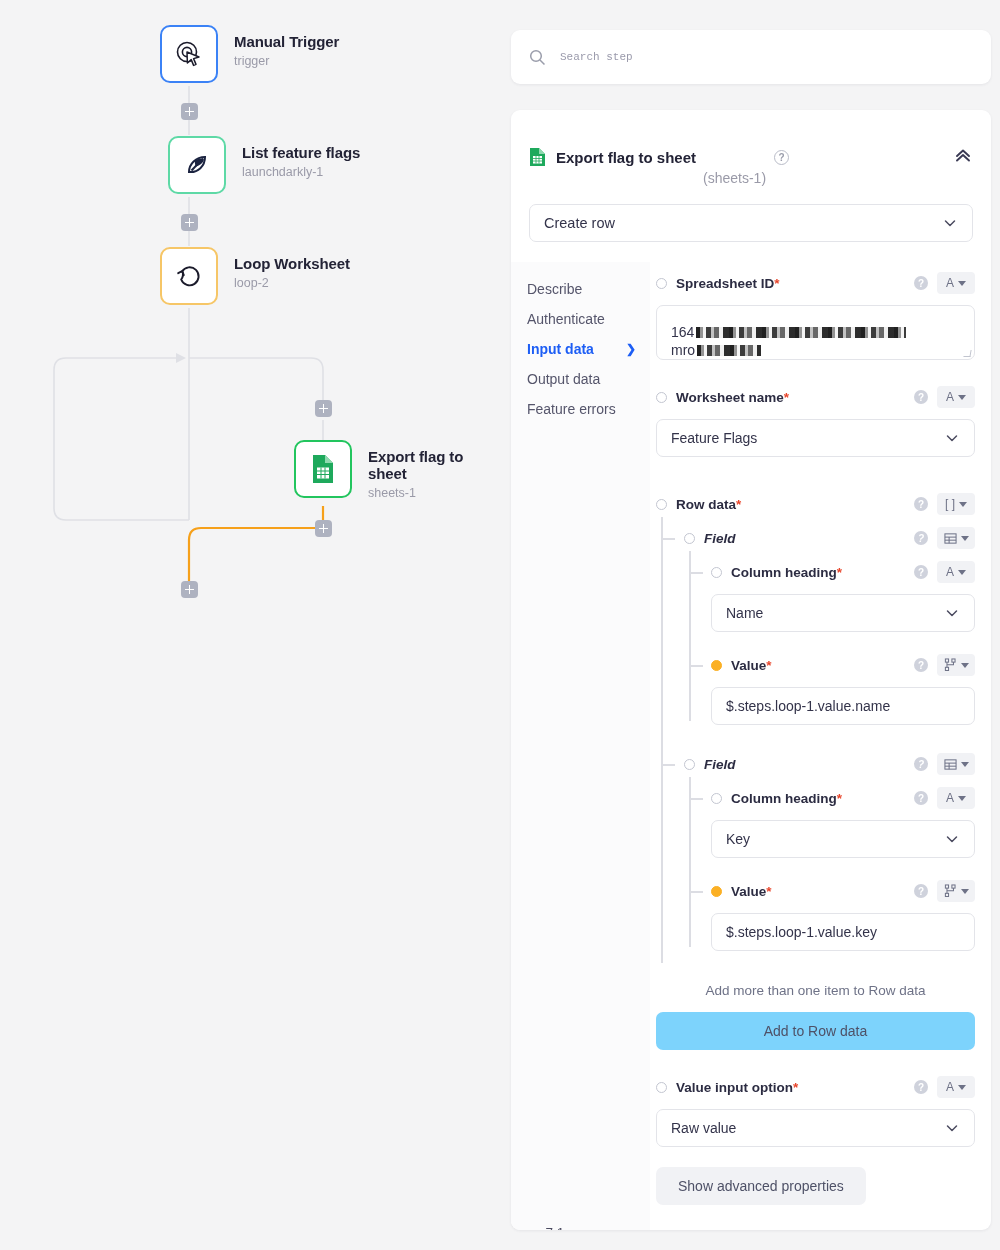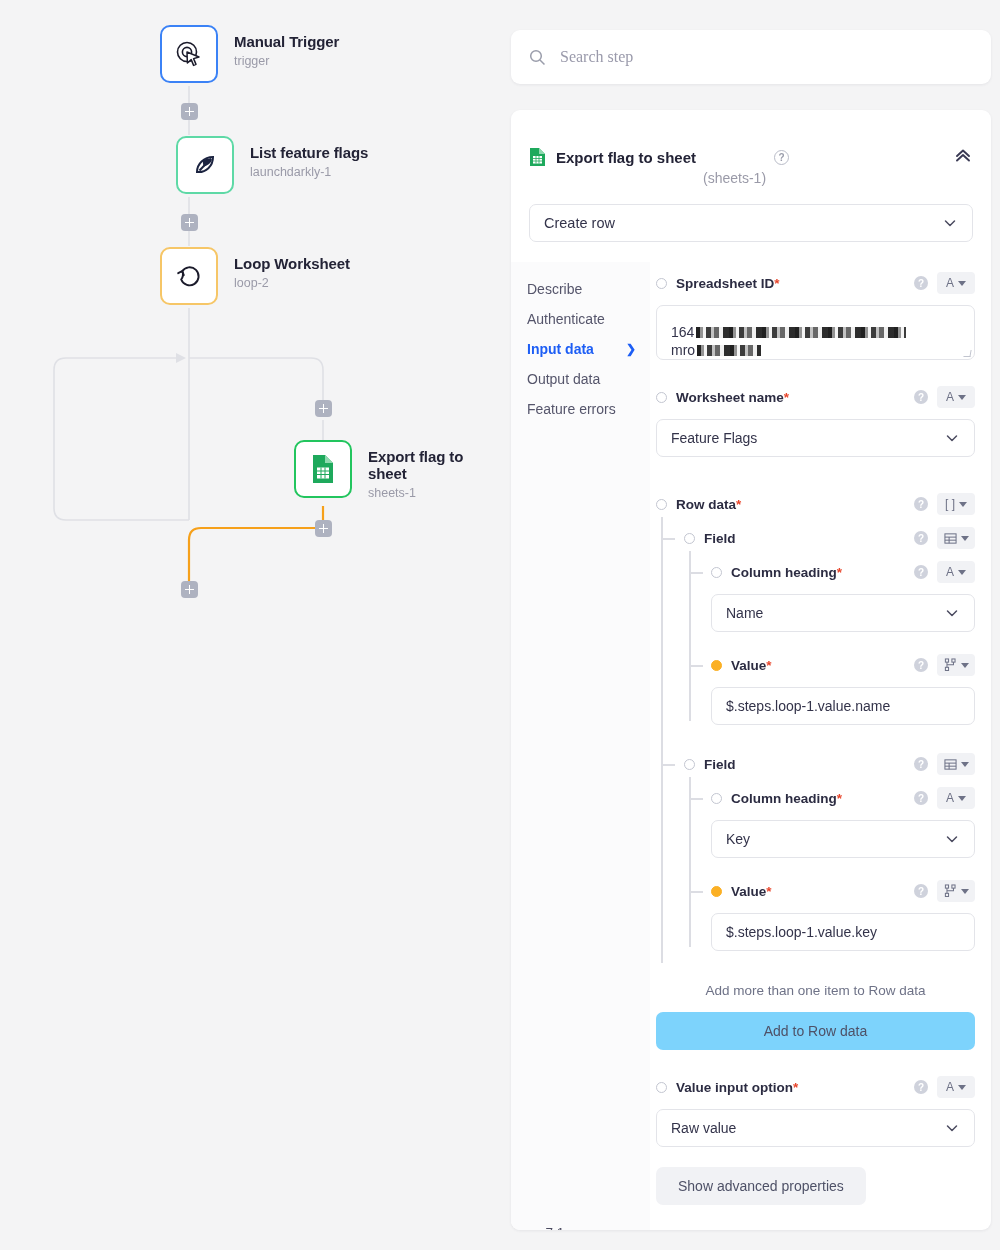--- a/index.html
+++ b/index.html
@@ -40,22 +40,22 @@
 
   
   .right { position: absolute; left: 505px; top: 0; width: 495px; height: 1250px; }
 
   .search-card {
     position: absolute; left: 6px; top: 30px; width: 480px; height: 54px;
     background: #fff; border-radius: 9px; display: flex; align-items: center;
     padding: 0 18px; box-shadow: 0 1px 3px rgba(30,30,50,.07);
   }
   .search-input {
-    border: 0; outline: 0; font-size: 16px; color: #8b5cf6;
-    font-family: Liberation Serif, serif; width: 400px; margin-left: 14px;
+    border: 0; outline: 0; font-size: 11px; color: #8b5cf6;
+    font-family: Liberation Mono, monospace; width: 400px; margin-left: 14px;
     background: transparent;
   }
   .search-input::placeholder { color: #9a9aab; }
 
   .step-card {
     position: absolute; left: 6px; top: 110px; width: 480px; height: 1120px;
     background: #fff; border-radius: 9px; box-shadow: 0 1px 3px rgba(30,30,50,.07);
     overflow: hidden;
   }
   .step-head { display: flex; align-items: center; padding: 18px 18px 0 18px; }
@@ -125,21 +125,21 @@
     position: absolute; right: 3px; bottom: 2px; width: 7px; height: 7px;
     border-right: 1.5px solid #c2c5cf; border-bottom: 1.5px solid #c2c5cf;
     transform: skewX(-10deg);
   }
   .redact {
     display: inline-block; height: 11px; vertical-align: -1px; margin-left: 2px;
     background-image:
       repeating-linear-gradient(90deg, #0d0d0d 0 4px, #8a8a8a 4px 7px, #f3f3f3 7px 10px, #2b2b2b 10px 15px, #bdbdbd 15px 18px, #5a5a5a 18px 23px, #efefef 23px 27px, #1a1a1a 27px 33px);
     opacity: .92;
   }
-  .indent-1 { margin-left: 28px; }
+  .indent-1 { margin-left: 28px; font-style: italic; }
   .indent-2 { margin-left: 55px; }
 
   
   .tree-line { position: absolute; background: #dcdde3; }
   .vline { width: 1.5px; }
   .hline { height: 1.5px; }
   .gap-md { height: 24px; }
   .gap-lg { height: 34px; }
 
   .hint { font-size: 13.5px; color: #6e7287; text-align: center; margin-top: 8px; }
@@ -188,21 +188,21 @@
         </svg>
       </div>
       <div class="node-text">
         <div class="node-title">Manual Trigger</div>
         <div class="node-sub">trigger</div>
       </div>
     </div>
 
     <div class="plus" style="left:181px; top:103px;"></div>
 
-    <div class="node" style="left:176px; top:136px;">
+    <div class="node" style="left:168px; top:136px;">
       <div class="node-box green">
         <svg width="28" height="28" viewBox="0 0 28 28">
           <path d="M6 21 C6 13 13 6 22 6 C22 15 15 22 6 21 Z" fill="none" stroke="#1b2340" stroke-width="2"></path>
           <path d="M8.5 19.5 L20 7.5" stroke="#1b2340" stroke-width="2"></path>
           <path d="M11.5 9.5 C15 7 19 7.5 21 8.5 C20 12.5 16 15 12.5 15.5 Z" fill="#1b2340"></path>
         </svg>
       </div>
       <div class="node-text">
         <div class="node-title">List feature flags</div>
         <div class="node-sub">launchdarkly-1</div>

